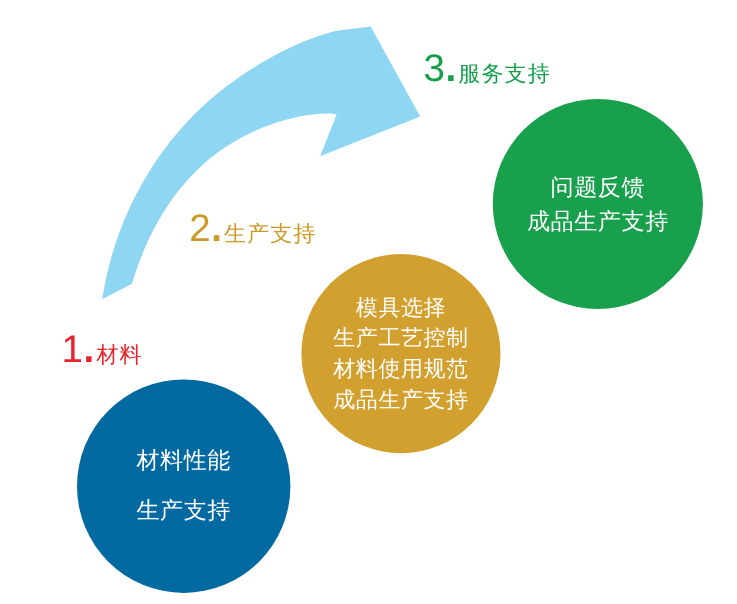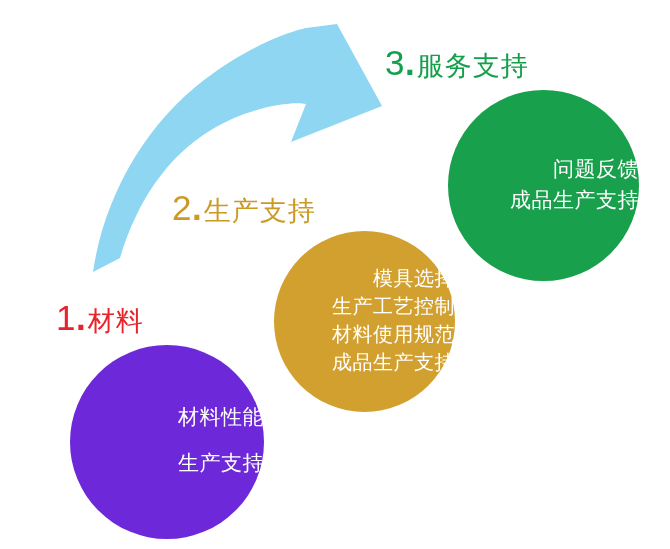--- a/index.html
+++ b/index.html
@@ -26,41 +26,40 @@
     height: 549px;
     pointer-events: none;
   }
 
   
   .step-circle {
     position: absolute;
     border-radius: 50%;
     display: flex;
     flex-direction: column;
-    align-items: flex-end;
+    align-items: center;
     justify-content: center;
     box-sizing: border-box;
     color: #ffffff;
     text-align: center;
-    font-family: Liberation Mono, monospace;
   }
   .step-circle .line {
     display: block;
     white-space: nowrap;
     font-weight: 400;
     letter-spacing: 0.5px;
   }
 
   
   #circle-material {
     left: 70px;
     top: 345px;
     width: 194px;
     height: 194px;
-    background: #6d28d9;
+    background: #0369a1;
     gap: 16px;
   }
   #circle-material .line {
     font-size: 21px;
     line-height: 30px;
   }
 
   
   #circle-production {
     left: 274px;
@@ -101,21 +100,21 @@
     letter-spacing: -0.5px;
   }
   .step-label .dot {
     font-size: 35px;
     font-weight: 700;
     line-height: 1;
     margin-left: 1px;
     margin-right: 2px;
   }
   .step-label .txt {
-    font-size: 27px;
+    font-size: 20px;
     font-weight: 400;
     line-height: 1;
     letter-spacing: 1px;
   }
 
   #label-material { left: 56px; top: 300px; color: #e8232c; }
   #label-production { left: 172px; top: 190px; color: #cb9a25; }
   #label-service { left: 385px; top: 45px; color: #14a04a; }
 </style>
 </head>

